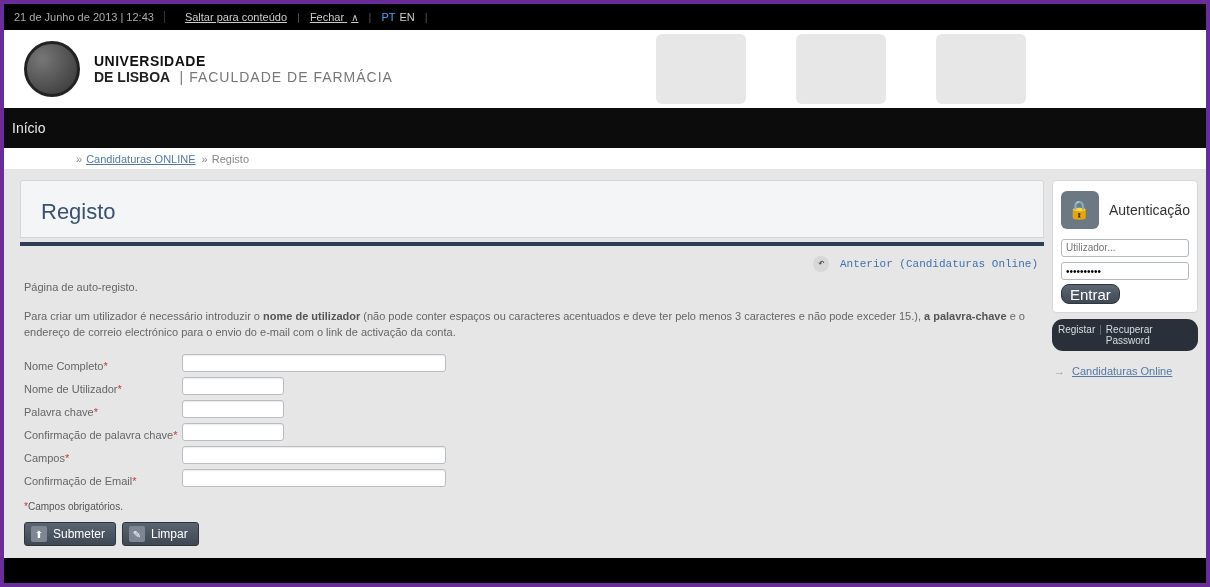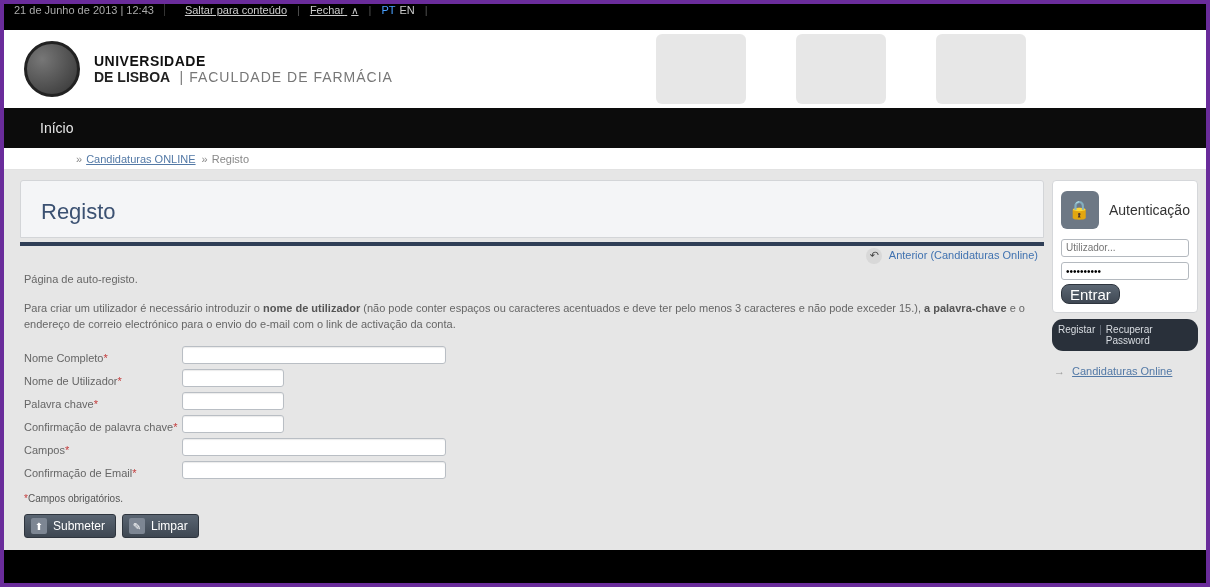--- a/index.html
+++ b/index.html
@@ -1,57 +1,57 @@
 <!DOCTYPE html>
 <html><head>
 <meta charset="utf-8">
 <style>
   * { margin: 0; padding: 0; box-sizing: border-box; }
   body { font-family: Arial, Helvetica, sans-serif; background: #000; width: 1210px; height: 587px; overflow: hidden; border: 4px solid #6a2c9b; }
   .frame { background: #fff; width: 100%; }
 
   
-  .topbar { background: #000; color: #ccc; height: 26px; display: flex; align-items: flex-start; font-size: 11px; padding: 0 10px; }
+  .topbar { background: #000; color: #ccc; height: 26px; display: flex; align-items: center; font-size: 11px; padding: 0 10px; }
   .topbar .sep { color: #555; margin: 0 10px; }
   .topbar a { color: #ccc; text-decoration: underline; }
   .topbar .date { color: #aaa; padding-right: 10px; border-right: 1px solid #333; }
   .topbar .lang-pt { color: #4aa0ff; margin-left: 0; text-decoration: none; }
   .topbar .lang-en { color: #ccc; margin-left: 4px; text-decoration: none; }
   .topbar .chev { font-size: 10px; margin-left: 4px; }
 
   
   .header { background: #fff; height: 78px; display: flex; align-items: center; padding: 0 20px; position: relative; overflow: hidden; }
   .header .seal { width: 56px; height: 56px; border-radius: 50%; background: radial-gradient(circle at 30% 30%, #777, #333); border: 3px solid #222; margin-right: 14px; flex-shrink: 0; }
   .header .uni-text { line-height: 1.15; }
   .header .uni-name { font-size: 14px; letter-spacing: 0.5px; color: #111; font-weight: bold; }
   .header .uni-sub { font-size: 14px; color: #222; font-weight: bold; }
   .header .fac { color: #777; font-weight: normal; letter-spacing: 1px; margin-left: 6px; }
   .hdr-decor { position: absolute; right: 180px; top: 4px; display: flex; gap: 50px; opacity: 0.35; }
   .hdr-decor .shape { width: 90px; height: 70px; background: #bbb; border-radius: 6px; }
 
   
-  .nav { background: #0c0c0c; height: 40px; display: flex; align-items: center; padding: 0 36px; }
+  .nav { background: #0c0c0c; height: 40px; display: flex; align-items: center; padding: 0 8px; }
   .nav a { color: #e8e8e8; font-size: 14px; text-decoration: none; }
 
   
   .crumbs { background: #fff; height: 22px; font-size: 11px; padding-left: 72px; display: flex; align-items: center; color: #888; border-bottom: 1px solid #e2e2e2; }
   .crumbs .arr { color: #888; margin-right: 4px; }
   .crumbs a { color: #5379a6; text-decoration: underline; margin-right: 6px; }
   .crumbs .cur { color: #888; }
 
   
   .body-row { display: flex; background: #e6e6e6; }
   .main-col { flex: 1; padding: 10px 0  12px 16px;}
   .side-col { width: 162px; padding: 10px 8px; }
 
   
   .panel-head { background: #f4f5f7; border: 1px solid #d3d5d8; border-radius: 3px 3px 0 0; padding: 18px 20px 12px 20px; }
   .panel-head h1 { font-size: 22px; font-weight: normal; color: #3b5172; }
   .panel-sep { height: 4px; background: #2f3e56; margin-top: 4px; }
-  .back-row { text-align: right; padding: 2px 6px 8px 0; font-size: 11px; }
+  .back-row { text-align: right; padding: 10px 6px 8px 0; font-size: 11px; font-family: Liberation Mono, monospace; }
   .back-row a { color: #4072b0; text-decoration: none; }
   .back-row .back-icon { display: inline-block; width: 16px; height: 16px; background: #d8d8d8; border-radius: 50%; color: #444; text-align: center; line-height: 15px; font-size: 11px; vertical-align: middle; margin-right: 4px; }
 
   .content { padding: 0 4px; font-size: 11px; color: #666; }
   .content p { margin-bottom: 14px; line-height: 1.4; }
   .content b { color: #555; }
 
   .form-row { display: flex; align-items: flex-end; margin-bottom: 5px; }
   .form-row label { width: 158px; font-size: 11px; color: #666; }
   .form-row .ast { color: #c43b3b; }

